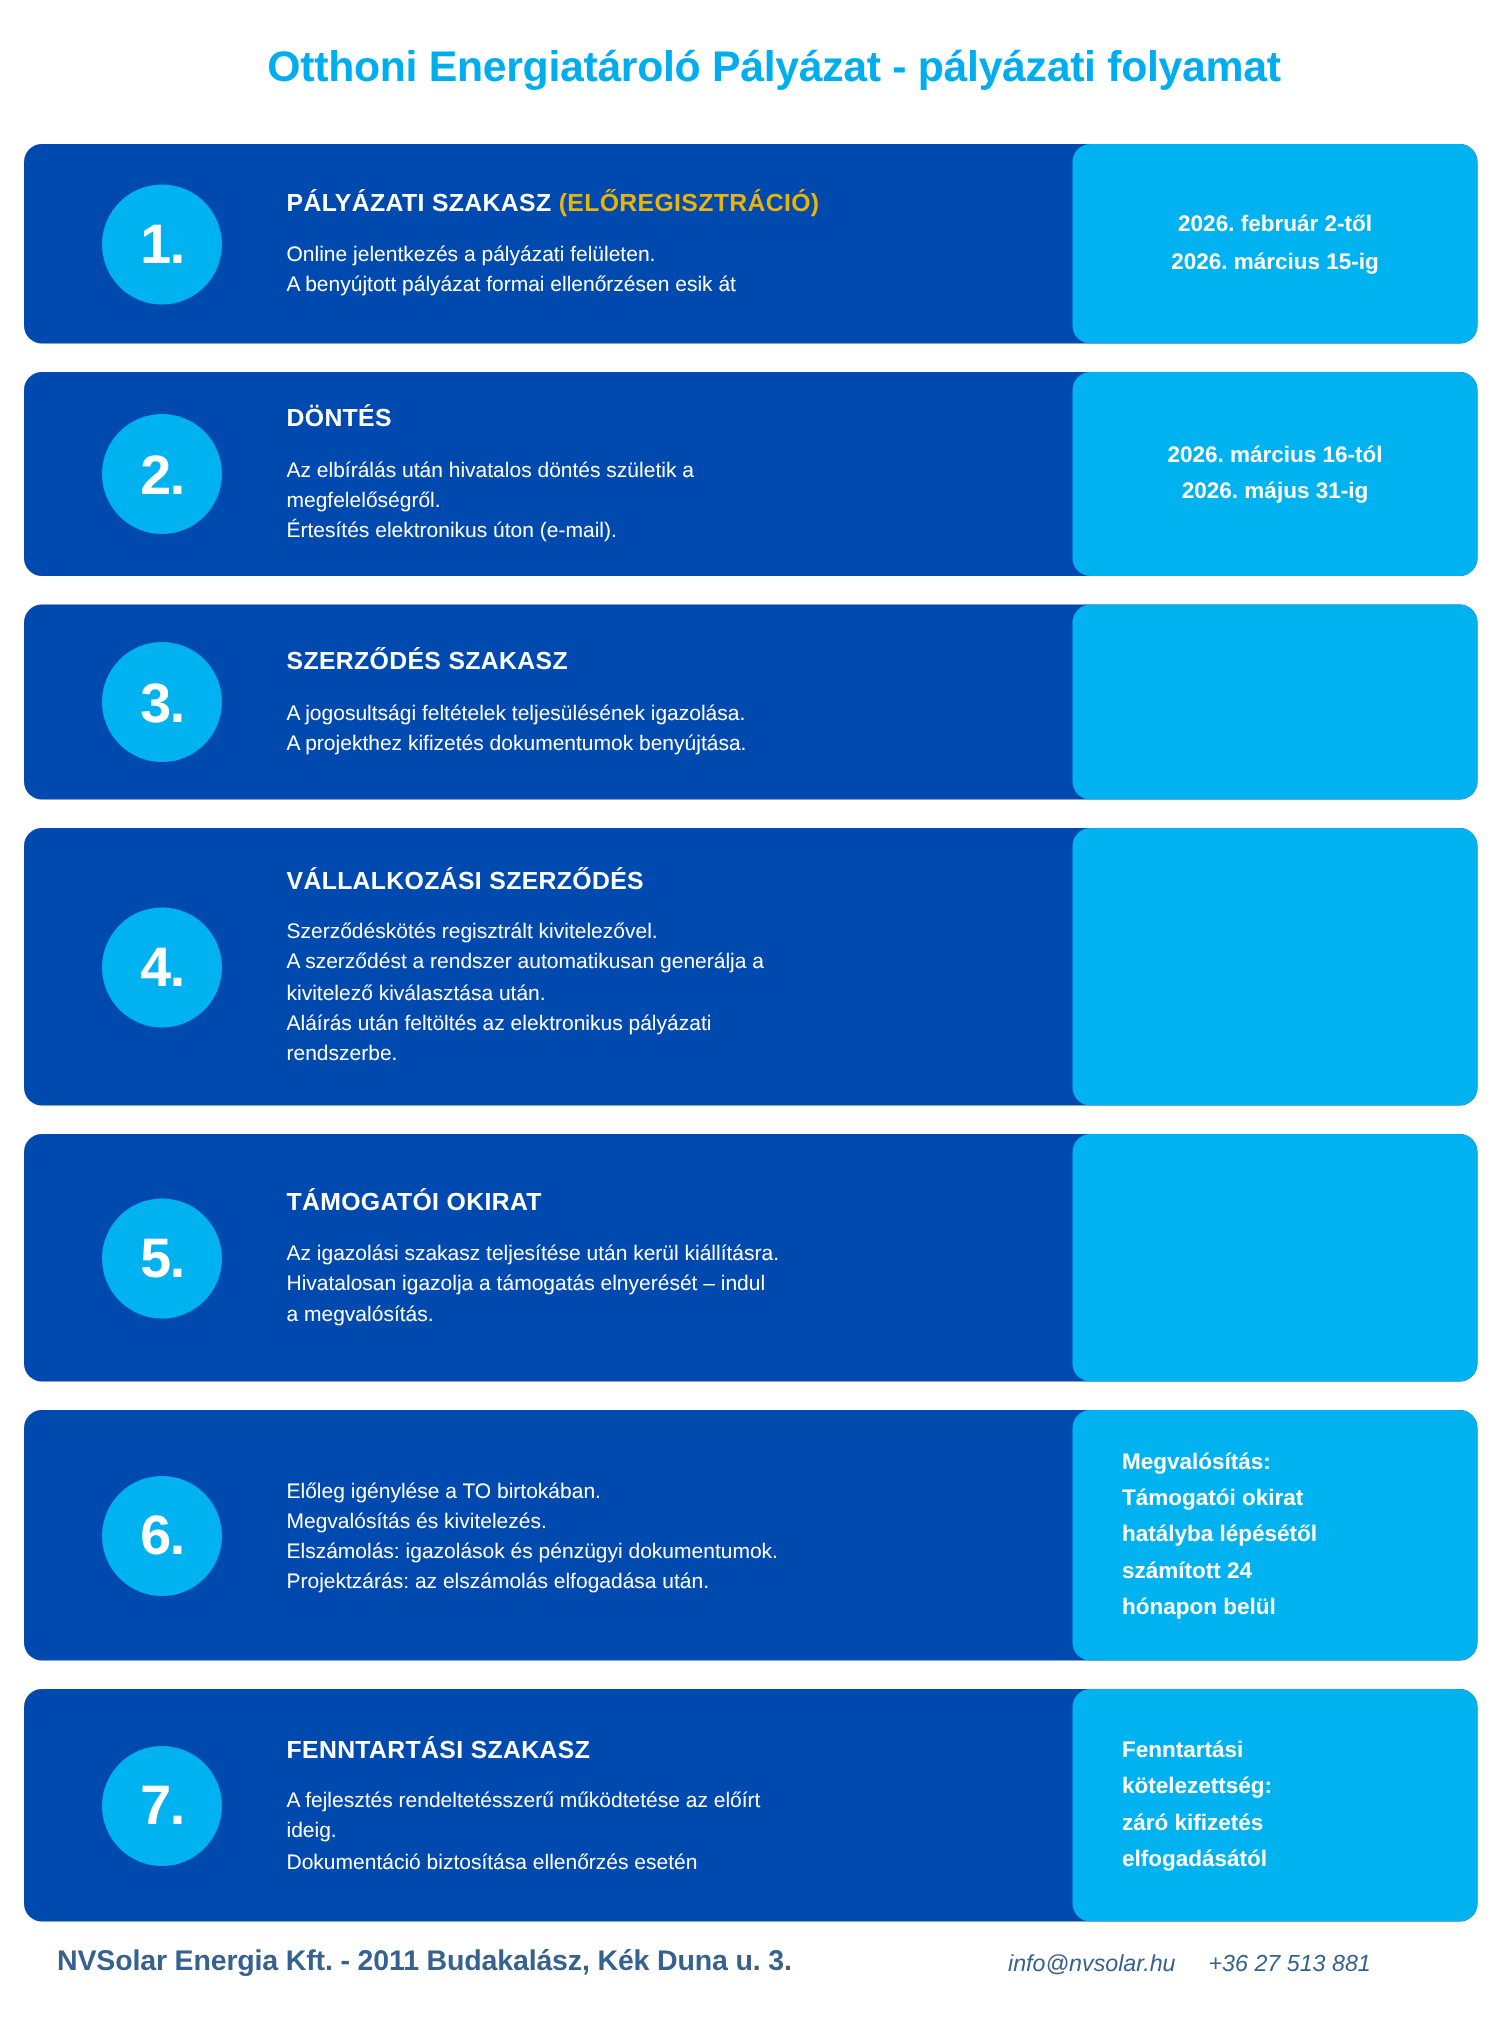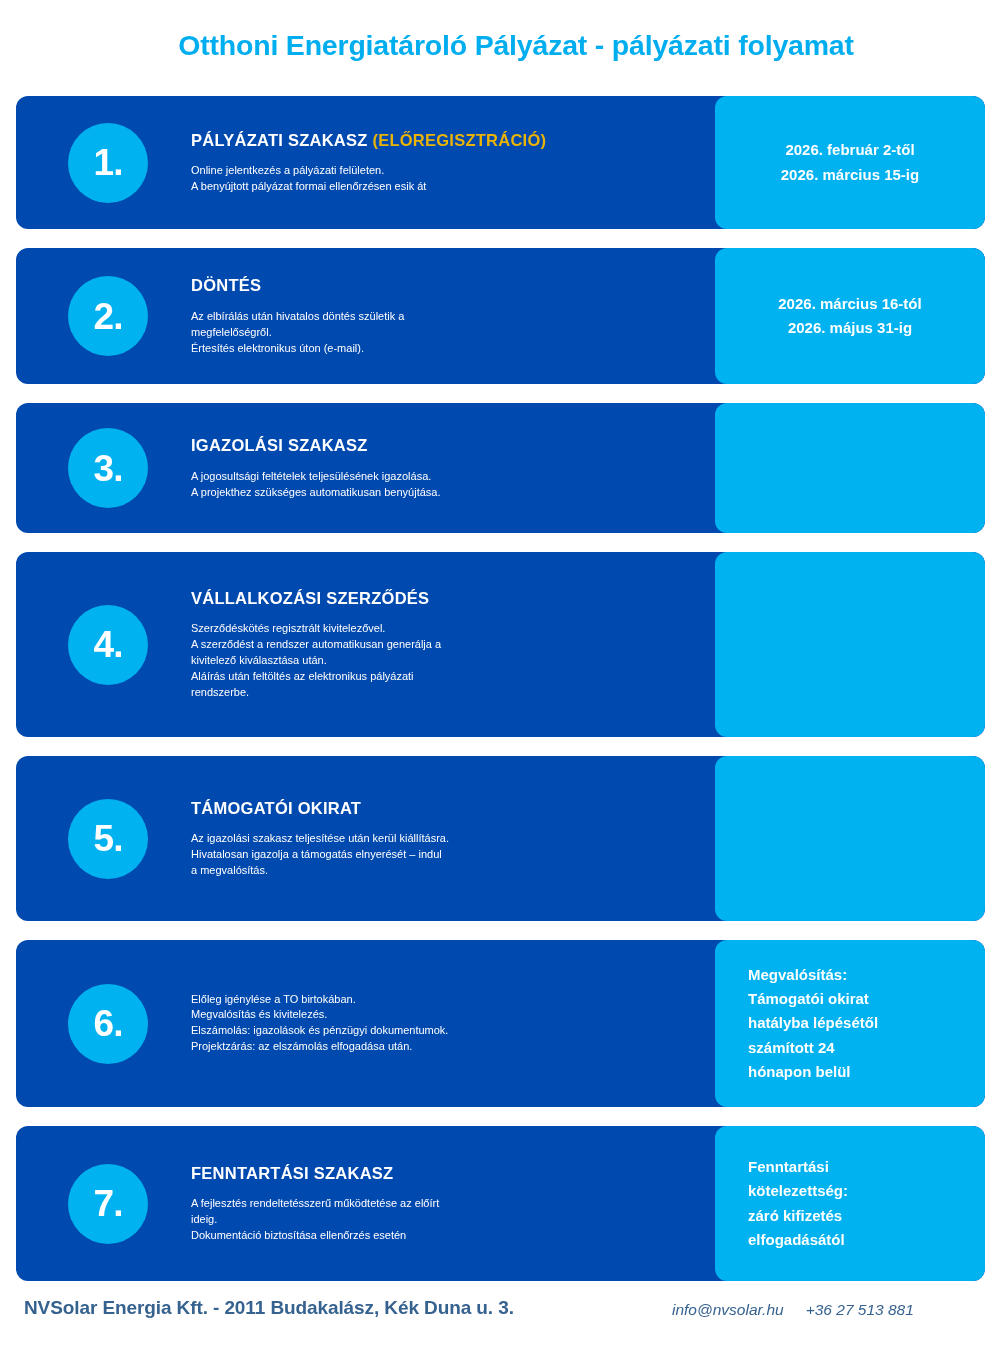--- a/index.html
+++ b/index.html
@@ -92,21 +92,21 @@
     letter-spacing: 0.25px;
     line-height: 1.25;
     margin: 0 0 13px 0;
   }
   .step-heading .paren {
     color: #eab308;
   }
 
   .step-lines {
     color: #ffffff;
-    font-size: 11px;
+    font-size: 14px;
     line-height: 1.45;
     font-weight: normal;
   }
   .step-lines div { white-space: nowrap; }
 
   
   .side-panel {
     position: absolute;
     right: 0;
     top: 0;
@@ -139,21 +139,21 @@
   
   .footer {
     position: absolute;
     left: 0;
     top: 1297px;
     width: 1000px;
     height: 40px;
   }
   .footer-company {
     position: absolute;
-    left: 24px;
+    left: 38px;
     top: 0;
     color: #36628F;
     font-size: 19px;
     font-weight: bold;
     letter-spacing: -0.1px;
     white-space: nowrap;
   }
   .footer-contact {
     position: absolute;
     left: 672px;
@@ -203,24 +203,24 @@
         <div class="side-panel center">
           <div class="side-text">
             <div>2026. március 16-tól</div>
             <div>2026. május 31-ig</div>
           </div>
         </div>
       </div>
       <div class="step-card" style="height: 130px;">
         <div class="badge">3.</div>
         <div class="step-body">
-          <div class="step-heading"><span>IGAZOLÁSI SZAKASZ</span></div>
+          <div class="step-heading"><span>SZERZŐDÉS SZAKASZ</span></div>
           <div class="step-lines">
             <div>A jogosultsági feltételek teljesülésének igazolása.</div>
-            <div>A projekthez szükséges automatikusan benyújtása.</div>
+            <div>A projekthez kifizetés dokumentumok benyújtása.</div>
           </div>
         </div>
         <div class="side-panel center">
           <div class="side-text"></div>
         </div>
       </div>
       <div class="step-card" style="height: 185px;">
         <div class="badge">4.</div>
         <div class="step-body">
           <div class="step-heading"><span>VÁLLALKOZÁSI SZERZŐDÉS</span></div>

